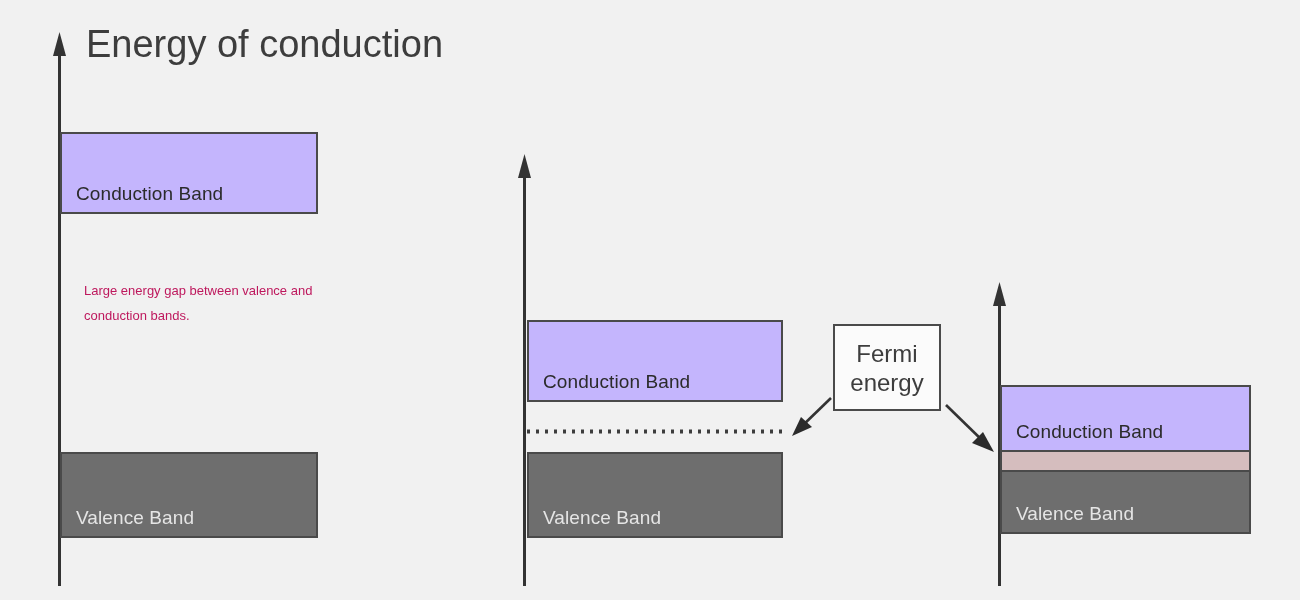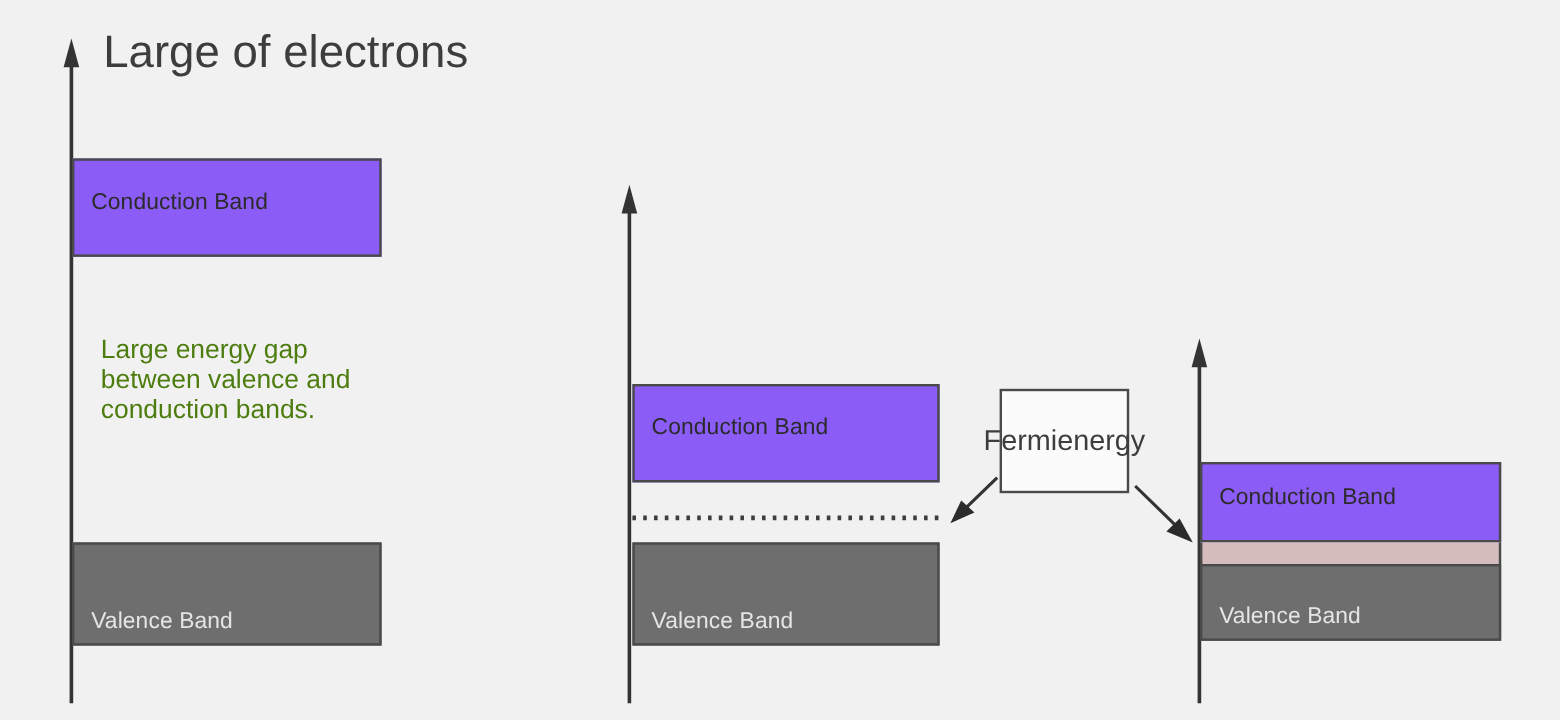--- a/index.html
+++ b/index.html
@@ -37,22 +37,21 @@
   }
   .band-label {
     font-size: 19px;
     color: #2b2b2b;
     line-height: 1;
     padding: 0 0 9px 14px;
     white-space: nowrap;
     letter-spacing: 0.1px;
   }
   .band.conduction {
-    background: #8b5cf6;
-    align-items: center;
+    background: #c4b5fd;
   }
   .band.valence {
     background: #6e6e6e;
   }
   .band.valence .band-label {
     color: #e5e5e5;
   }
   .overlap-band {
     position: absolute;
     box-sizing: border-box;
@@ -67,35 +66,35 @@
     font-size: 38px;
     color: #3d3d3d;
     line-height: 1.1;
     white-space: nowrap;
   }
   .note {
     position: absolute;
     left: 84px;
     top: 278px;
     width: 240px;
-    font-size: 22px;
+    font-size: 13px;
     line-height: 25px;
-    color: #4d7c0f;
+    color: #be185d;
   }
   .callout {
     position: absolute;
     left: 833px;
     top: 324px;
     width: 108px;
     height: 87px;
     box-sizing: border-box;
     background: #fbfbfb;
     border: 2px solid #4a4a4a;
     display: flex;
-    flex-direction: row;
+    flex-direction: column;
     align-items: center;
     justify-content: center;
   }
   .callout-line {
     font-size: 24px;
     color: #3d3d3d;
     line-height: 29px;
   }
 </style>
 </head>
@@ -126,21 +125,21 @@
       <line x1="831" y1="398" x2="800" y2="428" stroke="#333333" stroke-width="2.6"></line>
       <polygon points="792,436 812,427 801,417" fill="#2b2b2b"></polygon>
     </g>
 
     <g>
       <line x1="946" y1="405" x2="985" y2="443" stroke="#333333" stroke-width="2.6"></line>
       <polygon points="994,452 972,443 983,432" fill="#2b2b2b"></polygon>
     </g>
   </svg>
 
-  <div class="title">Large of electrons</div>
+  <div class="title">Energy of conduction</div>
 
   <div class="band conduction" style="left:60px; top:132px; width:258px; height:82px;">
     <span class="band-label">Conduction Band</span>
   </div>
 
   <div class="note">Large energy gap between valence and conduction bands.</div>
 
   <div class="band valence" style="left:60px; top:452px; width:258px; height:86px;">
     <span class="band-label">Valence Band</span>
   </div>

